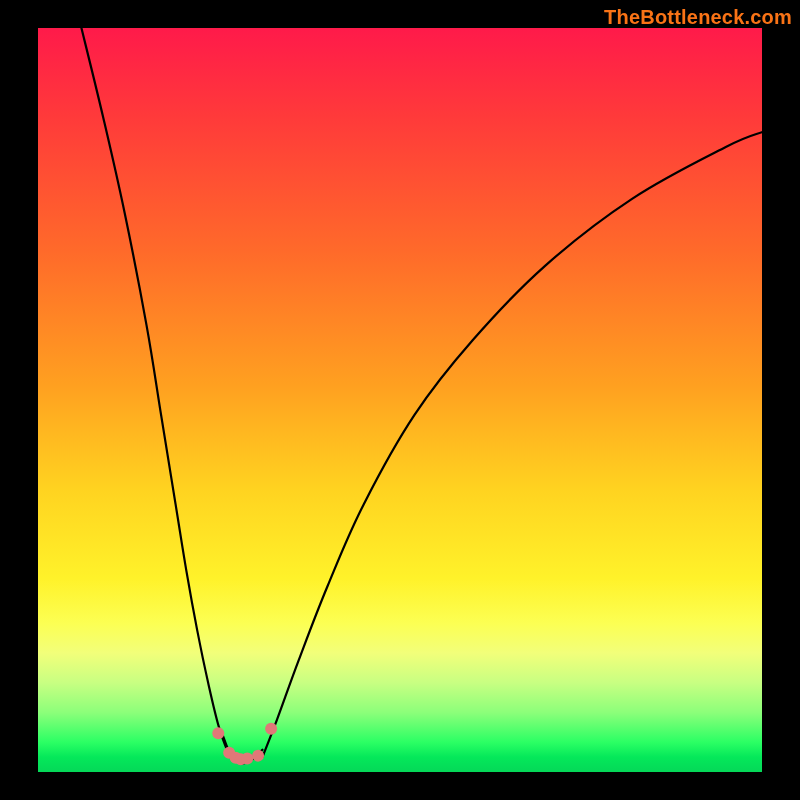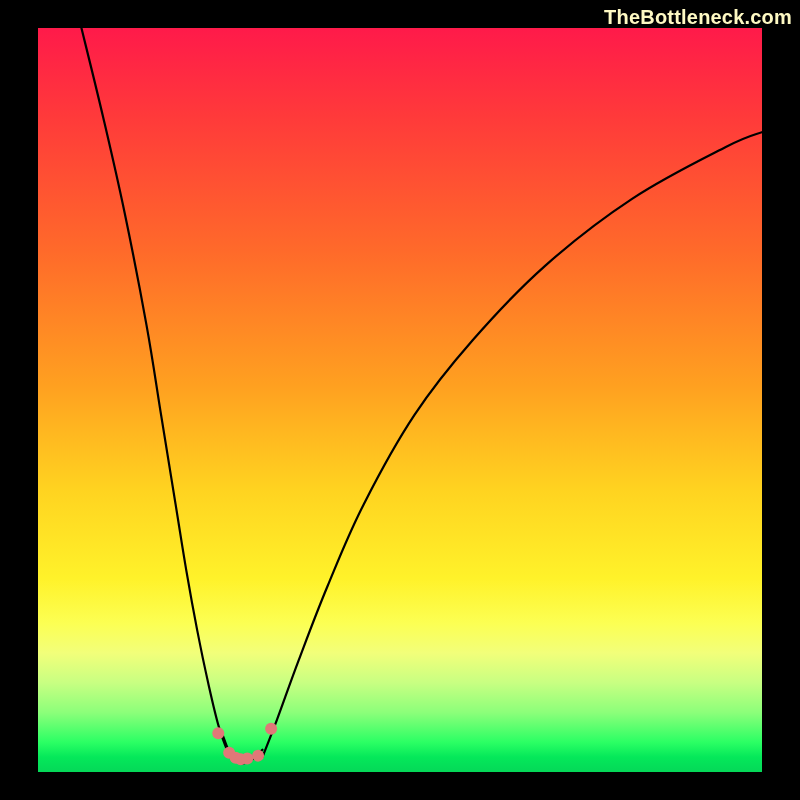--- a/index.html
+++ b/index.html
@@ -31,21 +31,21 @@
       #05e85a 98%,
       #05d858 100%);
   }
   .attribution {
     position: absolute;
     top: 6px;
     right: 8px;
     font-family: Arial, Helvetica, sans-serif;
     font-size: 20px;
     font-weight: bold;
-    color: #fef9c3;
+    color: #f97316;
     letter-spacing: 0.2px;
   }
   svg.curve {
     position: absolute;
     left: 0;
     top: 0;
     width: 724px;
     height: 744px;
   }
 </style>

